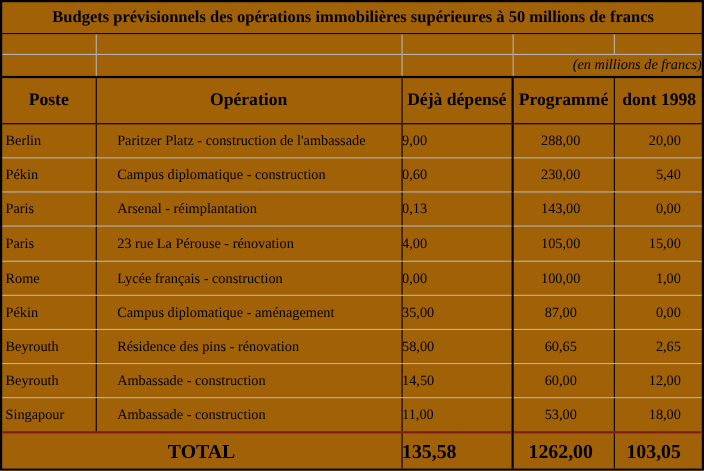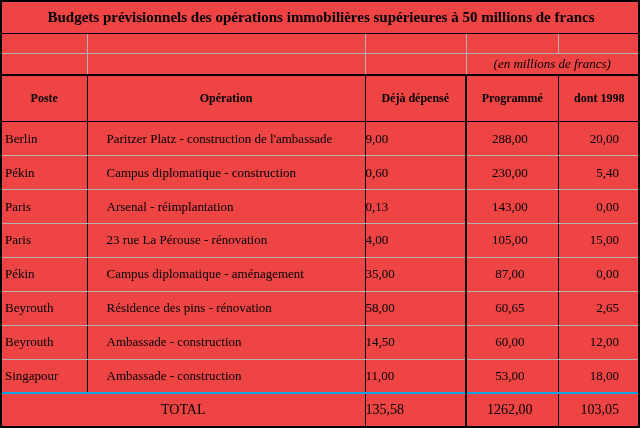--- a/index.html
+++ b/index.html
@@ -5,21 +5,21 @@
   html, body {
     margin: 0;
     padding: 0;
     background: #ffffff;
   }
   .doc {
     width: 640px;
     height: 428px;
     box-sizing: border-box;
     border: 2px solid #000000;
-    background: #ef4444;
+    background: #a16207;
     overflow: hidden;
   }
   table.budget {
     border-collapse: collapse;
     table-layout: fixed;
     width: 100%;
     height: 100%;
     font-family: "Liberation Serif", "DejaVu Serif", serif;
     color: #000000;
   }
@@ -39,52 +39,52 @@
   }
   
   tr.r-mini { height: 16px; }
   tr.r-mini td { border-bottom: 1px solid #b3b3b3; }
   tr.r-mini td.gl { border-left: 1px solid #b3b3b3; }
   tr.r-note { height: 16px; }
   tr.r-note td.gl { border-left: 1px solid #b3b3b3; }
   tr.r-note td.note {
     font-style: italic;
     font-size: 13px;
-    text-align: center;
+    text-align: right;
     padding-right: 2px;
   }
   
   tr.r-head { height: 37px; }
   tr.r-head td {
     border-top: 2px solid #000000;
     border-bottom: 1px solid #000000;
     border-left: 1px solid #000000;
     font-weight: bold;
-    font-size: 12px;
+    font-size: 16px;
     text-align: center;
   }
   tr.r-head td:first-child { border-left: none; }
   tr.r-head td.thick { border-left: 2px solid #000000; }
   
   tbody tr { height: 27px; }
   tbody td {
     font-size: 13px;
     border-bottom: 1px solid #b3b3b3;
   }
   td.c-poste { padding-left: 3px; text-align: left; }
   td.c-oper  { padding-left: 19px; text-align: left; border-left: 1px solid #000000; }
   td.c-deja  { text-align: left; padding-right: 2px; border-left: 1px solid #000000; }
   td.c-prog  { text-align: center; padding-right: 5px; border-left: 2px solid #000000; }
   td.c-dont  { text-align: right; padding-right: 21px; border-left: 1px solid #000000; }
   
   tfoot tr { height: 33px; }
   tfoot td {
-    border-top: 2px solid #0ea5e9;
-    font-weight: normal;
-    font-size: 14px;
+    border-top: 2px solid #7f1d1d;
+    font-weight: bold;
+    font-size: 18px;
   }
   tfoot td.total-label { text-align: center; }
   tfoot td.c-deja, tfoot td.c-prog, tfoot td.c-dont { border-bottom: none; }
 </style>
 </head>
 <body>
 
 <div class="doc">
   <table class="budget">
     <colgroup>
@@ -145,20 +145,27 @@
     <td class="c-deja">0,13</td>
     <td class="c-prog">143,00</td>
     <td class="c-dont">0,00</td>
   </tr>
         <tr>
     <td class="c-poste">Paris</td>
     <td class="c-oper">23 rue La Pérouse - rénovation</td>
     <td class="c-deja">4,00</td>
     <td class="c-prog">105,00</td>
     <td class="c-dont">15,00</td>
+  </tr>
+        <tr>
+    <td class="c-poste">Rome</td>
+    <td class="c-oper">Lycée français - construction</td>
+    <td class="c-deja">0,00</td>
+    <td class="c-prog">100,00</td>
+    <td class="c-dont">1,00</td>
   </tr>
         <tr>
     <td class="c-poste">Pékin</td>
     <td class="c-oper">Campus diplomatique - aménagement</td>
     <td class="c-deja">35,00</td>
     <td class="c-prog">87,00</td>
     <td class="c-dont">0,00</td>
   </tr>
         <tr>
     <td class="c-poste">Beyrouth</td>

